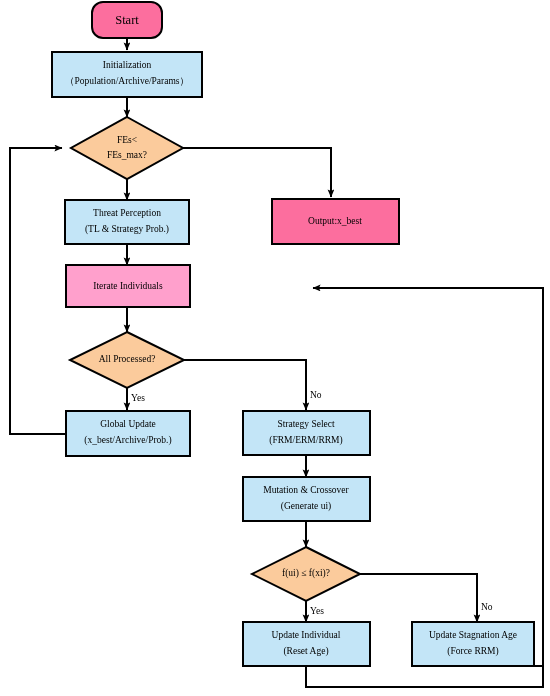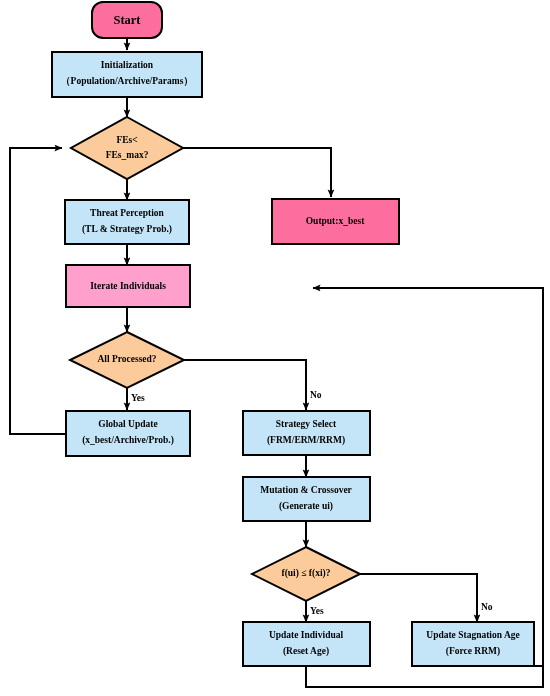--- a/index.html
+++ b/index.html
@@ -10,21 +10,20 @@
   body {
     width: 550px;
     height: 696px;
     font-family: "Liberation Serif", "DejaVu Serif", serif;
     overflow: hidden;
   }
   #flowchart-root {
     position: relative;
     width: 503px;
     height: 696px;
-    font-weight: bold;
   }
   svg.chart-svg {
     display: block;
     width: 550px;
     height: 696px;
   }
   .node-shape {
     stroke: #000000;
     stroke-width: 2;
   }

